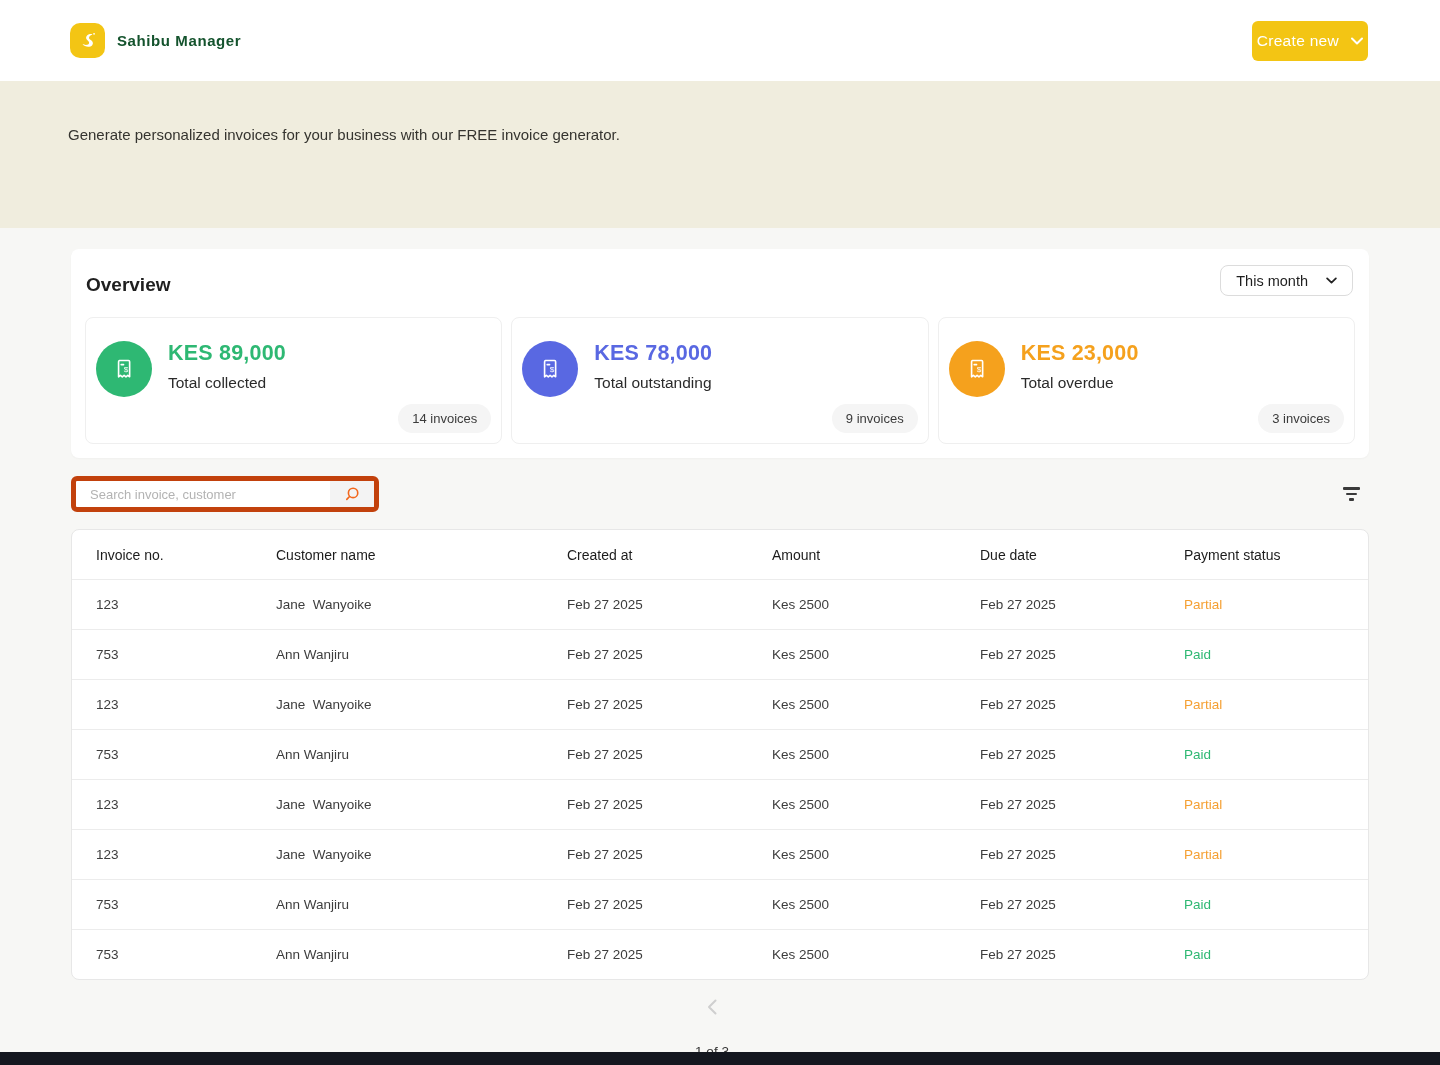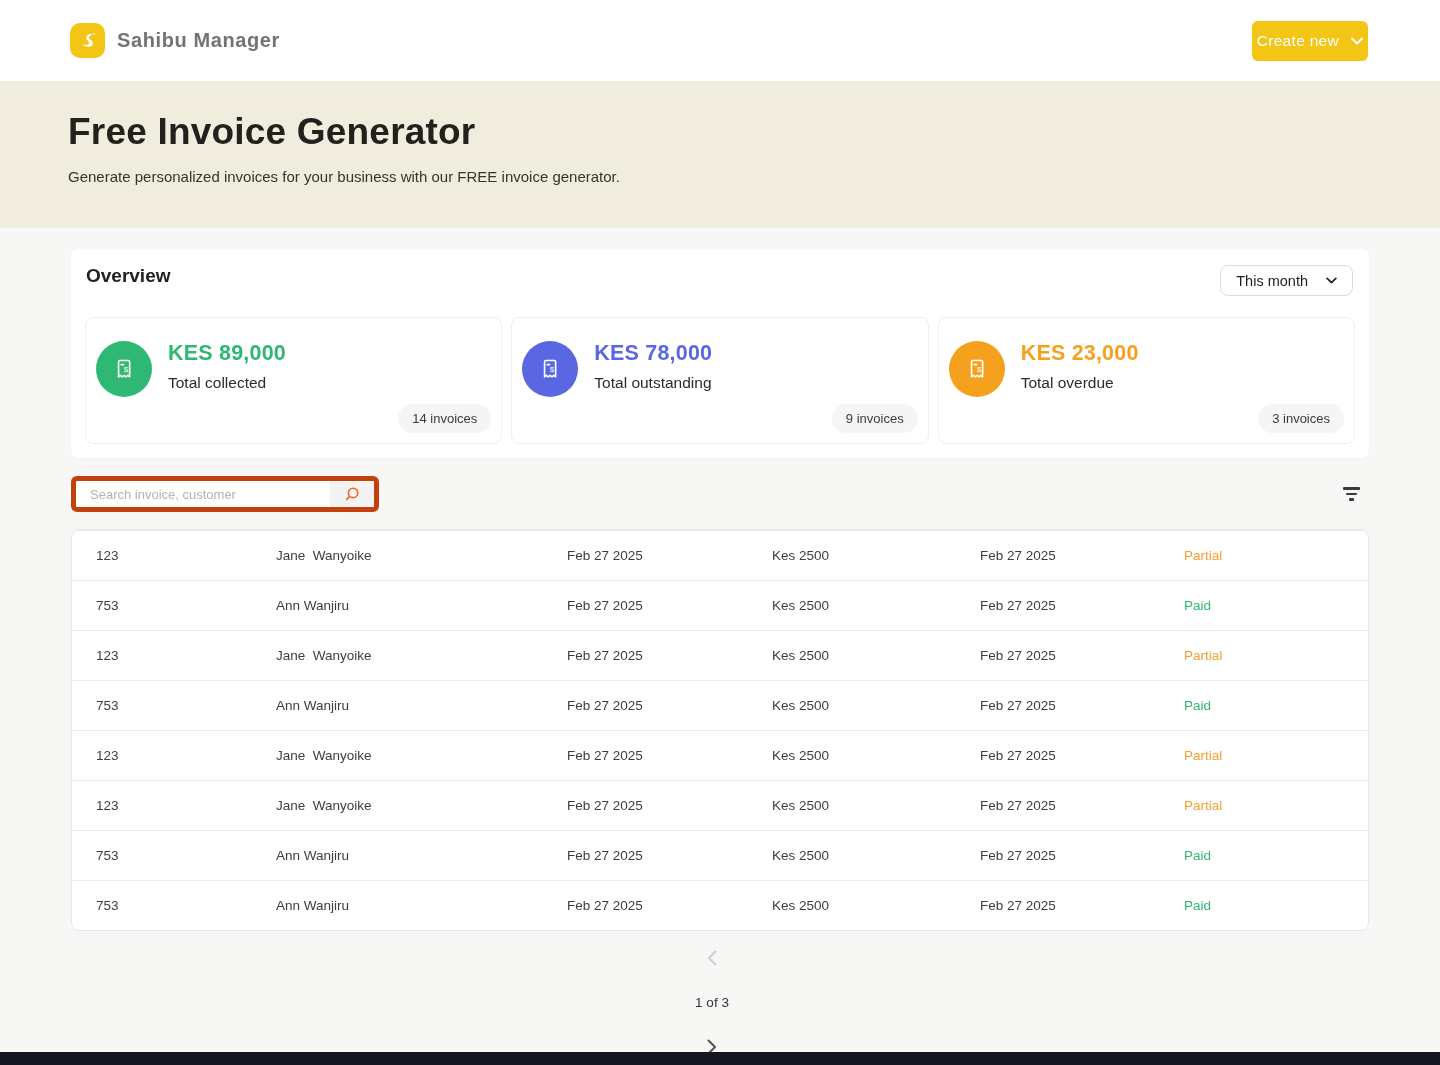--- a/index.html
+++ b/index.html
@@ -16,42 +16,42 @@
   .topbar {
     height:81px; background:#FFFFFF;
     display:flex; align-items:center; justify-content:space-between;
     padding:0 72px 0 70px;
   }
   .brand { display:flex; align-items:center; gap:12px; cursor:pointer; }
   .brand-logo {
     width:35px; height:35px; border-radius:10px; background:#F3C514;
     display:flex; align-items:center; justify-content:center;
   }
-  .brand-name { color:#737373; font-size:20px; font-weight:700; letter-spacing:0.6px; }
+  .brand-name { color:#14532d; font-size:15px; font-weight:700; letter-spacing:0.6px; }
   .create-btn {
     background:#F3C514; color:#FFFFFF; border:none; border-radius:6px;
     height:40px; padding:0 5px; font-size:15.5px; font-family:inherit;
     display:flex; align-items:center; gap:12px; cursor:pointer; letter-spacing:0.3px;
   }
 
   
   .hero { background:#F0EDDE; height:147px; padding:30px 68px 0 68px; }
   .hero h1 { font-size:37px; font-weight:700; color:#22211E; letter-spacing:0.2px; }
   .hero p { font-size:15px; color:#35342F; margin-top:15px; }
 
   
   .container { width:1298px; margin:0 auto; }
 
   
   .overview-panel {
     margin-top:21px; background:#FFFFFF; border-radius:8px;
     padding:16px 14px 14px 14px;
     box-shadow:0 1px 2px rgba(0,0,0,0.03);
   }
-  .overview-head { display:flex; align-items:flex-start; justify-content:space-between; padding:0 2px 0 0; }
+  .overview-head { display:flex; align-items:flex-end; justify-content:space-between; padding:0 2px 0 0; }
   .overview-title { font-size:19px; font-weight:700; color:#1F1F1F; padding-left:1px; }
   .period-select {
     display:flex; align-items:center; gap:18px;
     border:1px solid #DCDCDC; border-radius:8px; background:#fff;
     padding:0 15px; height:31px; font-size:14.5px; color:#1F1F1F; cursor:pointer;
   }
   .cards-row { display:flex; gap:9px; margin-top:21px; }
   .stat-card {
     flex:1; border:1px solid #EFEFEF; border-radius:8px; background:#fff;
     padding:23px 14px 10px 10px; position:relative; height:127px;
@@ -131,21 +131,20 @@
   </div>
   <button class="create-btn">
     <span>Create new</span>
     <svg width="12" height="8" viewBox="0 0 12 8" fill="none">
       <path d="M1 1.5 L6 6.5 L11 1.5" stroke="#FFFFFF" stroke-width="2" stroke-linecap="round" stroke-linejoin="round"></path>
     </svg>
   </button>
 </header>
 
 <section class="hero">
-  <h1>Free Invoice Generator</h1>
   <p>Generate personalized invoices for your business with our FREE invoice generator.</p>
 </section>
 
 <div class="container">
   <section class="overview-panel">
     <div class="overview-head">
       <div class="overview-title">Overview</div>
       <div class="period-select">
         <span>This month</span>
         <svg width="11" height="7" viewBox="0 0 12 8" fill="none">
@@ -220,20 +219,28 @@
       </button>
     </div>
     <button class="filter-btn">
       <span class="b1"></span>
       <span class="b2"></span>
       <span class="b3"></span>
     </button>
   </div>
 
   <section class="invoice-table">
+    <div class="t-row t-head">
+      <div class="t-cell">Invoice no.</div>
+      <div class="t-cell">Customer name</div>
+      <div class="t-cell">Created at</div>
+      <div class="t-cell">Amount</div>
+      <div class="t-cell">Due date</div>
+      <div class="t-cell">Payment status</div>
+    </div>
     <div class="t-body">
         <div class="t-row">
           <div class="t-cell">123</div>
           <div class="t-cell">Jane  Wanyoike</div>
           <div class="t-cell">Feb 27 2025</div>
           <div class="t-cell">Kes 2500</div>
           <div class="t-cell">Feb 27 2025</div>
           <div class="t-cell" style="color: rgb(245, 160, 51);">Partial</div>
         </div>
         <div class="t-row">

